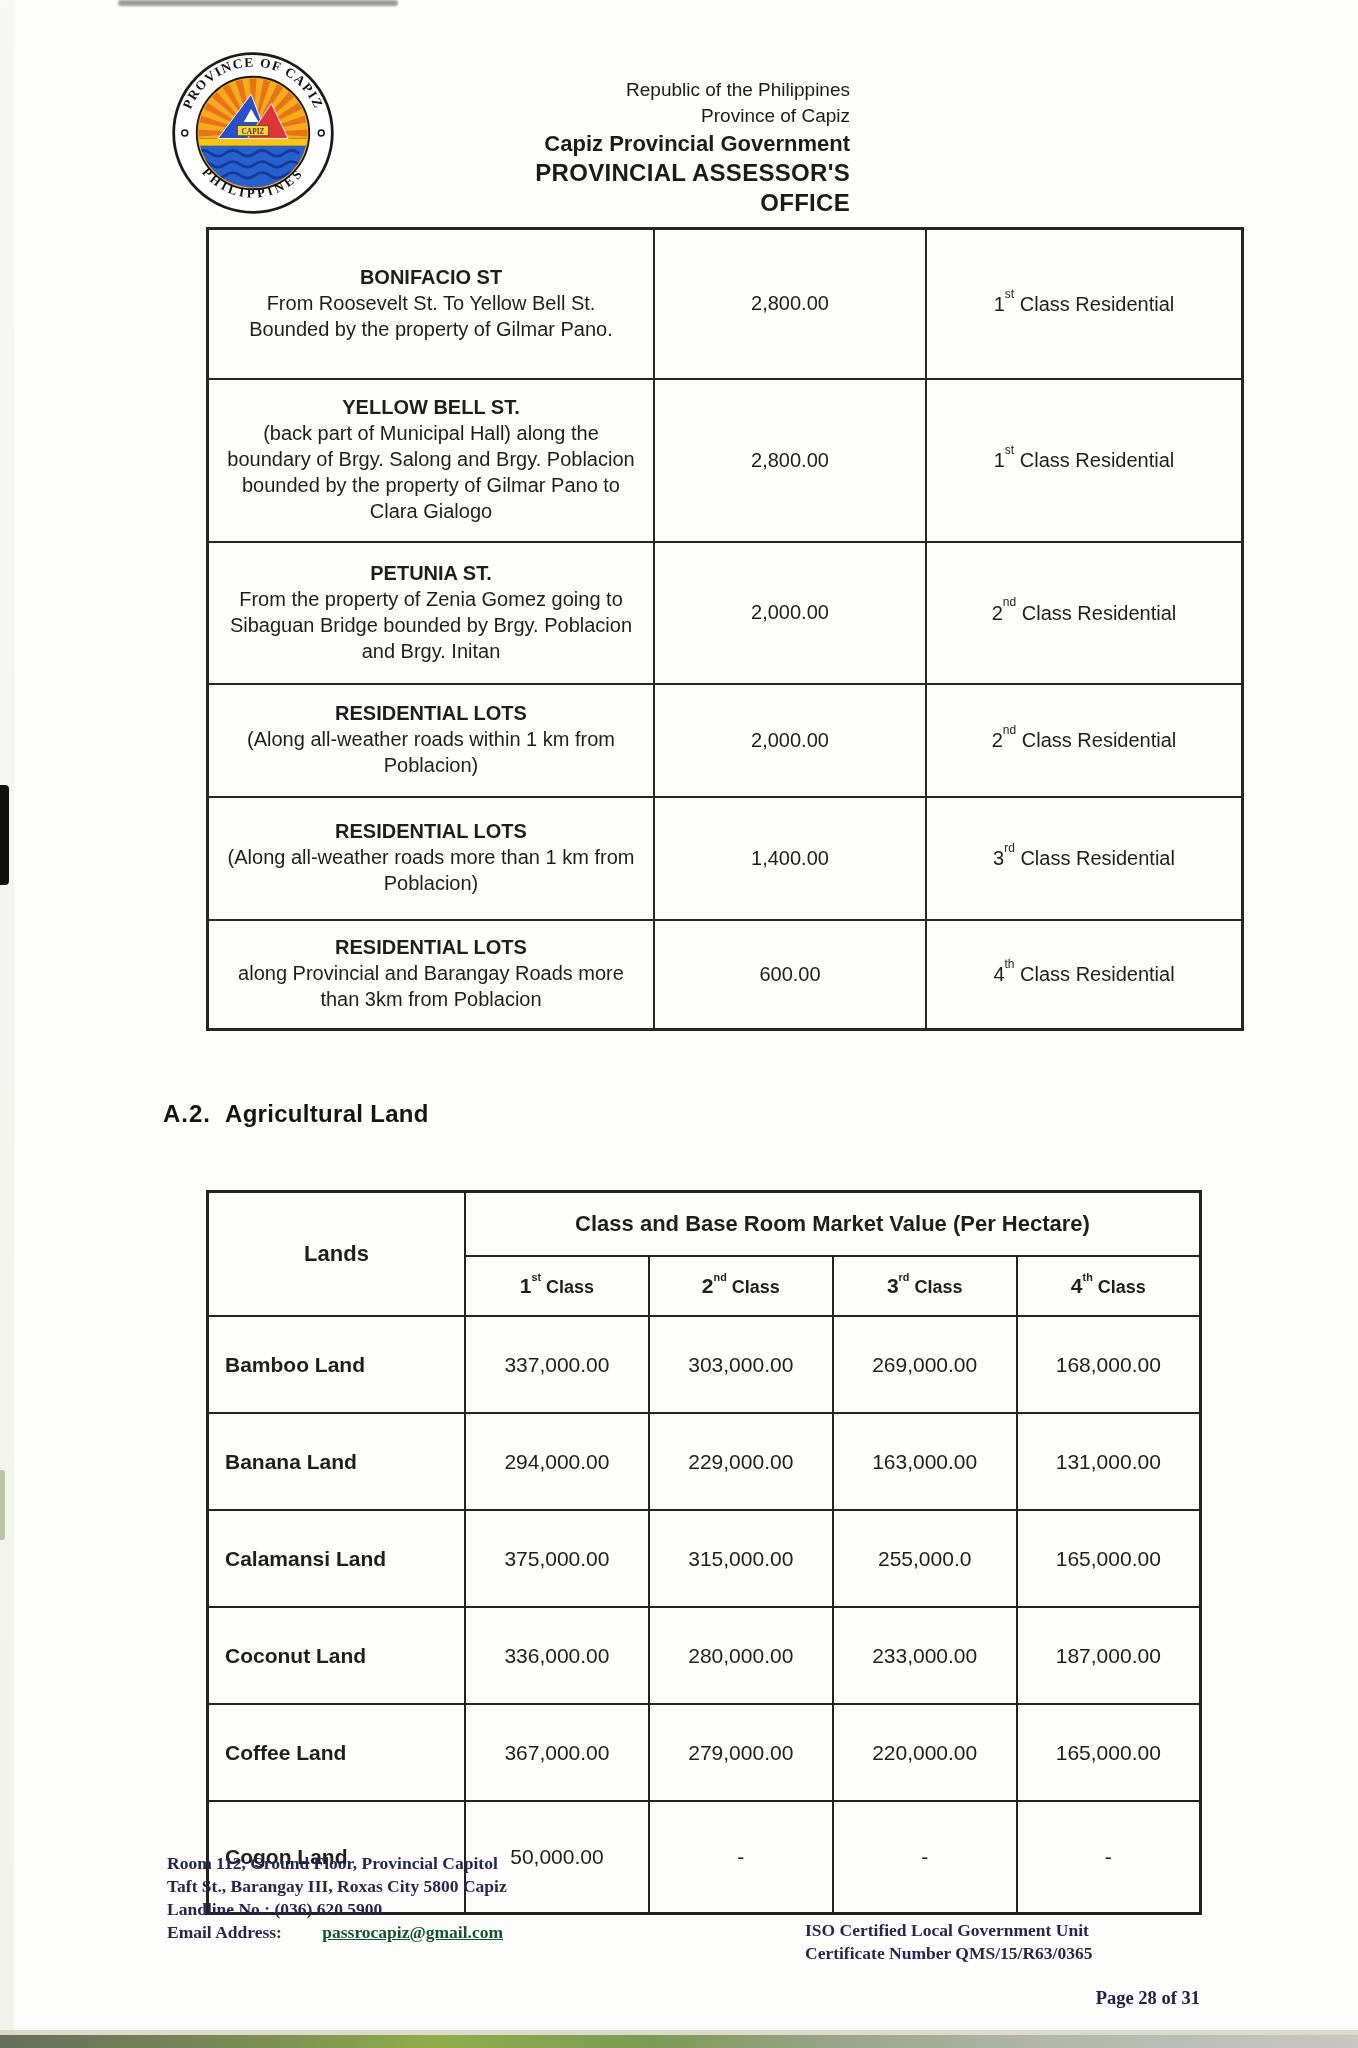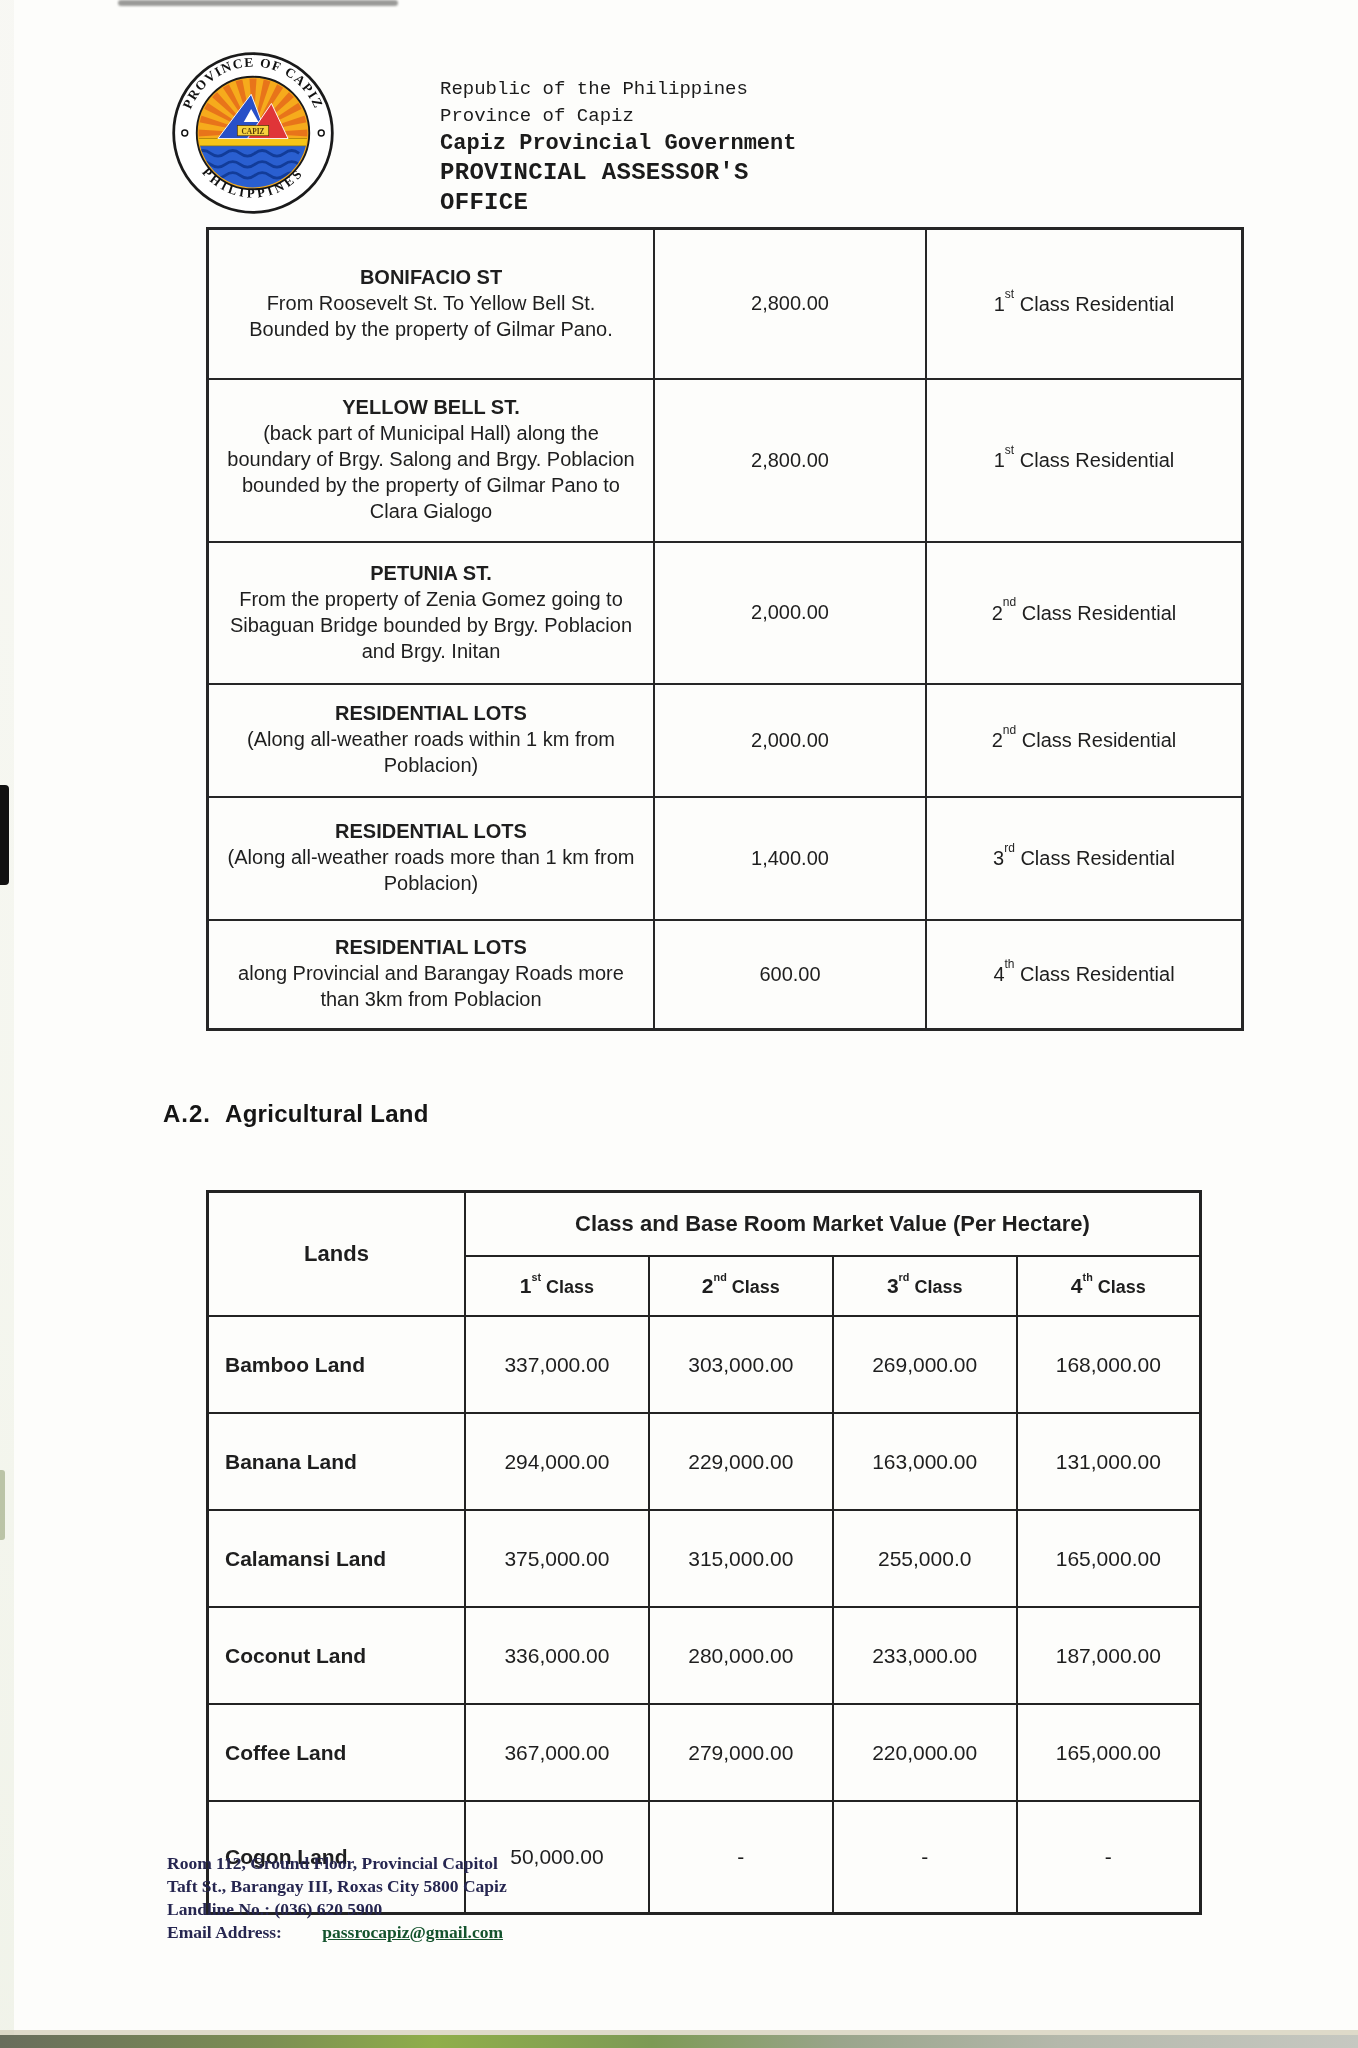--- a/index.html
+++ b/index.html
@@ -15,21 +15,21 @@
   
   .top-smudge{position:absolute;left:118px;top:0;width:280px;height:6px;background:#4a4a48;opacity:.55;border-radius:3px;filter:blur(1px);}
   .left-mark{position:absolute;left:0;top:785px;width:9px;height:100px;background:#111;border-radius:0 4px 4px 0;filter:blur(.4px);}
   .left-mark2{position:absolute;left:0;top:1470px;width:5px;height:70px;background:#8d9a6d;opacity:.55;border-radius:0 3px 3px 0;}
   .left-tint{position:absolute;left:0;top:0;width:14px;height:2048px;background:linear-gradient(180deg,#f2f2ec, #ecefe2 60%, #e4e9d8);opacity:.5;}
   .bottom-line{position:absolute;left:0;bottom:13px;width:100%;height:5px;background:#d6d1bd;opacity:.8;}
   .bottom-band{position:absolute;left:0;bottom:0;width:100%;height:13px;
     background:linear-gradient(90deg,#686d5c 0%,#7c8f53 20%,#8fae4a 32%,#7d9a55 48%,#9aa58c 62%,#b4b8ab 78%,#c6c8c1 100%);}
   
   .seal{position:absolute;left:170px;top:50px;width:166px;height:166px;}
-  .header-text{position:absolute;left:440px;top:76px;width:410px;text-align:left;font-family:Liberation Mono, monospace;color:#1b1b1b;}
+  .header-text{position:absolute;left:440px;top:76px;width:410px;text-align:right;font-family:Liberation Sans, sans-serif;color:#1b1b1b;}
   .hl1{font-size:19px;line-height:27px;}
   .hl2{font-size:19px;line-height:26px;}
   .hl3{font-size:22px;line-height:29px;font-weight:bold;}
   .hl4{font-size:24px;line-height:30px;font-weight:bold;letter-spacing:.3px;}
   
   table{border-collapse:collapse;table-layout:fixed;position:absolute;}
   td{vertical-align:middle;text-align:center;padding:0;}
   .t1{left:206px;top:227px;width:996px;}
   .t1 td{border:2px solid #262626;}
   .t1{border:3px solid #262626;}
@@ -239,14 +239,19 @@
     </tr>
   </tbody>
     </table>
 
   <div class="footer f-left">
     <div>Room 112, Ground Floor, Provincial Capitol</div>
     <div>Taft St., Barangay III, Roxas City 5800 Capiz</div>
     <div>Landline No.: (036) 620 5900</div>
     <div><span>Email Address: </span><span class="email-link">passrocapiz@gmail.com</span></div>
   </div>
+  <div class="footer f-right">
+    <div>ISO Certified Local Government Unit</div>
+    <div>Certificate Number QMS/15/R63/0365</div>
+    <div class="page-num">Page 28 of 31</div>
+  </div>
 
 </div>
 
 </body></html>

